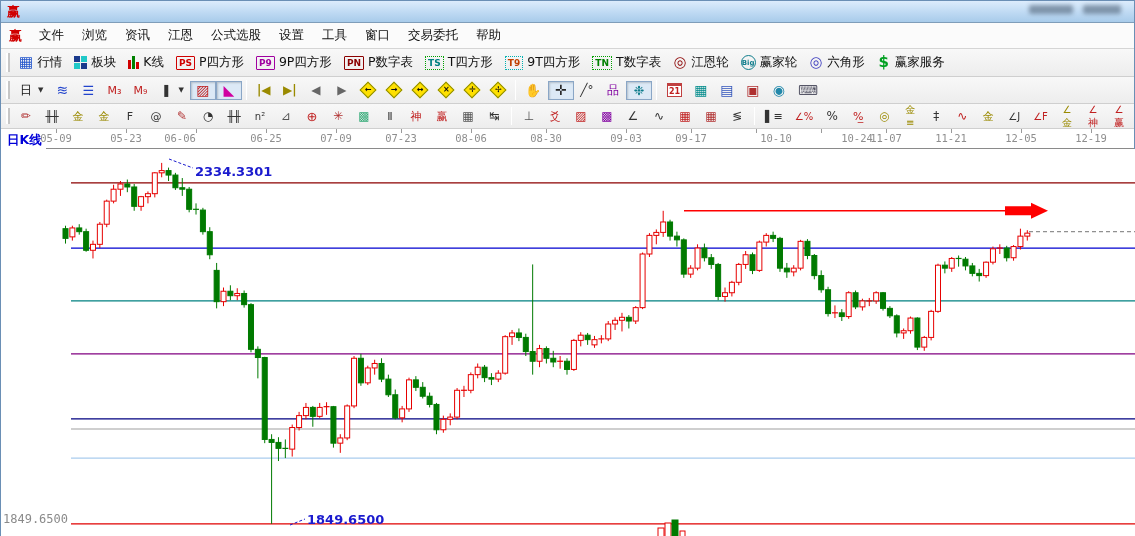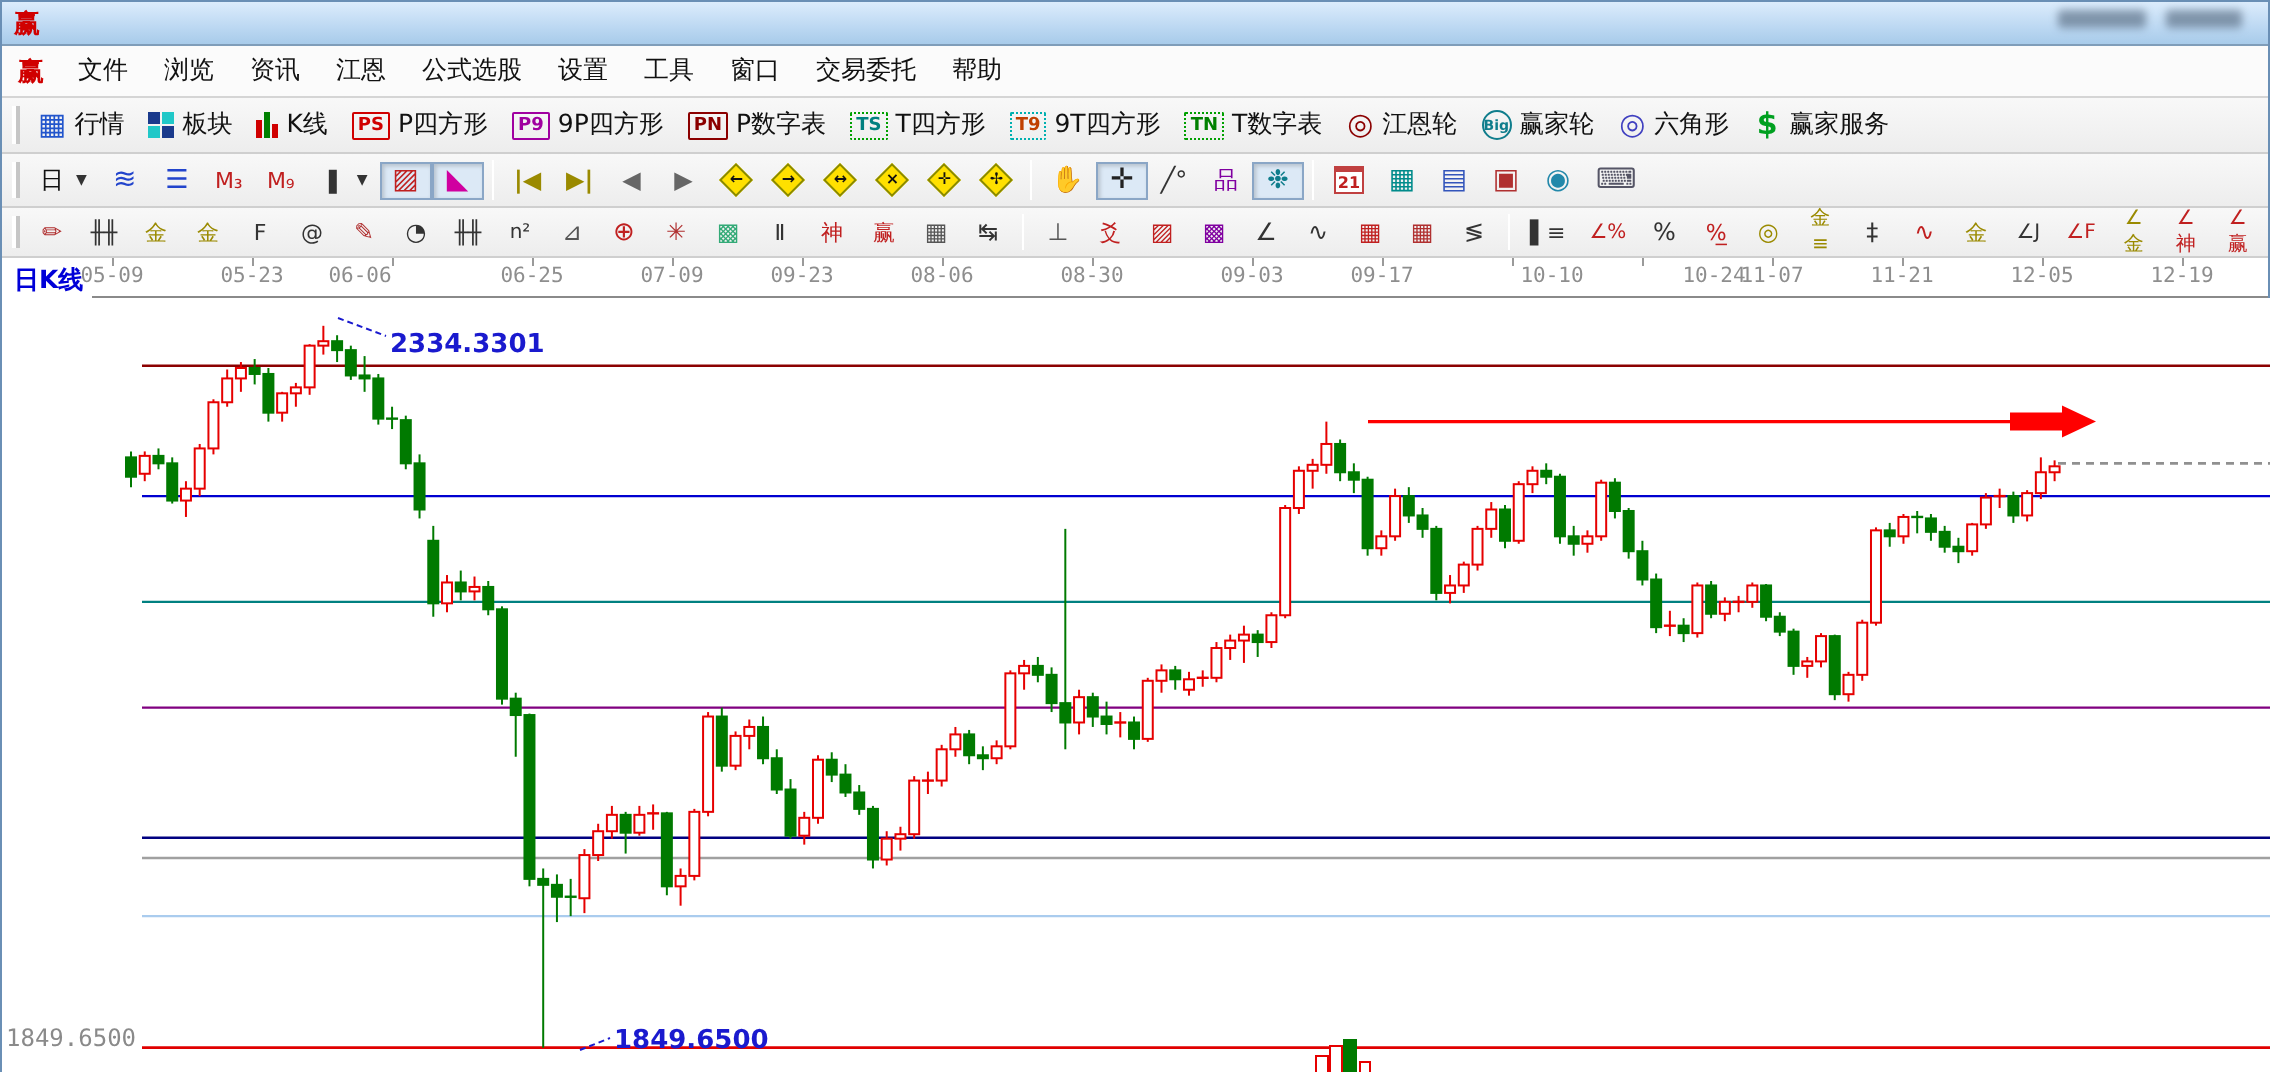--- a/index.html
+++ b/index.html
@@ -393,21 +393,21 @@
       <div class="tick-label" style="left: 55px;">05-09</div>
       <div class="tick-mark" style="left: 125px;"></div>
       <div class="tick-label" style="left: 125px;">05-23</div>
       <div class="tick-mark" style="left: 195px;"></div>
       <div class="tick-label" style="left: 179px;">06-06</div>
       <div class="tick-mark" style="left: 265px;"></div>
       <div class="tick-label" style="left: 265px;">06-25</div>
       <div class="tick-mark" style="left: 335px;"></div>
       <div class="tick-label" style="left: 335px;">07-09</div>
       <div class="tick-mark" style="left: 400px;"></div>
-      <div class="tick-label" style="left: 400px;">09-23</div>
+      <div class="tick-label" style="left: 400px;">07-23</div>
       <div class="tick-mark" style="left: 470px;"></div>
       <div class="tick-label" style="left: 470px;">08-06</div>
       <div class="tick-mark" style="left: 545px;"></div>
       <div class="tick-label" style="left: 545px;">08-30</div>
       <div class="tick-mark" style="left: 625px;"></div>
       <div class="tick-label" style="left: 625px;">09-03</div>
       <div class="tick-mark" style="left: 690px;"></div>
       <div class="tick-label" style="left: 690px;">09-17</div>
       <div class="tick-mark" style="left: 755px;"></div>
       <div class="tick-label" style="left: 775px;">10-10</div>

